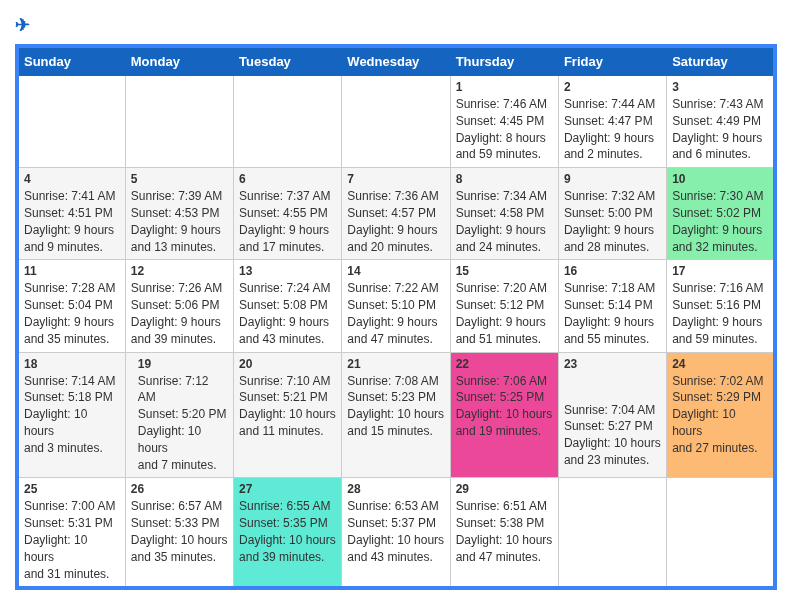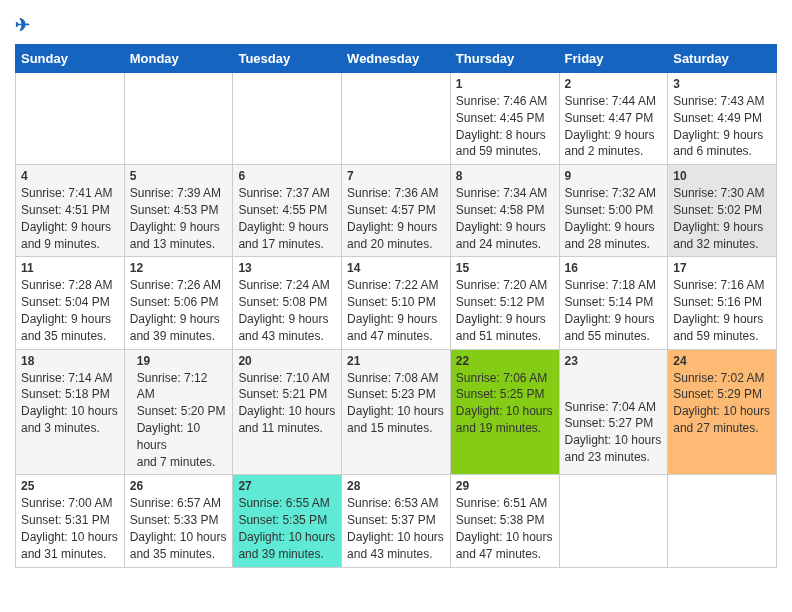--- a/index.html
+++ b/index.html
@@ -45,21 +45,21 @@
       font-weight: bold;
       color: #333;
     }
     .location-title {
       font-size: 16px;
       color: #555;
     }
     .calendar-table {
       width: 100%;
       border-collapse: collapse;
-      border: 1px solid #3b82f6;
+      border: 4px solid #3b82f6;
     }
     .calendar-table th {
       background-color: #1565c0;
       color: #fff;
       font-size: 13px;
       font-weight: bold;
       padding: 6px 5px;
       text-align: left;
       border: 1px solid #1565c0;
     }
@@ -194,21 +194,21 @@
 Daylight: 9 hours
 and 24 minutes.</div>
         </td>
         <td style="background-color: rgb(245, 245, 245);">
           <span class="cell-day-num">9</span>
           <div class="cell-info" style="white-space: pre-line;">Sunrise: 7:32 AM
 Sunset: 5:00 PM
 Daylight: 9 hours
 and 28 minutes.</div>
         </td>
-        <td style="background-color: #e5e5e5;">
+        <td style="background-color: #86efac;">
           <span class="cell-day-num">10</span>
           <div class="cell-info" style="white-space: pre-line;">Sunrise: 7:30 AM
 Sunset: 5:02 PM
 Daylight: 9 hours
 and 32 minutes.</div>
         </td>
       </tr>
       <tr>
         <td style="background-color: rgb(255, 255, 255);">
           <span class="cell-day-num">11</span>
@@ -282,21 +282,21 @@
 Daylight: 10 hours
 and 11 minutes.</div>
         </td>
         <td style="background-color: rgb(245, 245, 245);">
           <span class="cell-day-num">21</span>
           <div class="cell-info" style="white-space: pre-line;">Sunrise: 7:08 AM
 Sunset: 5:23 PM
 Daylight: 10 hours
 and 15 minutes.</div>
         </td>
-        <td style="background-color: #84cc16;">
+        <td style="background-color: #ec4899;">
           <span class="cell-day-num">22</span>
           <div class="cell-info" style="white-space: pre-line;">Sunrise: 7:06 AM
 Sunset: 5:25 PM
 Daylight: 10 hours
 and 19 minutes.</div>
         </td>
         <td style="background-color: rgb(245, 245, 245);">
           <span class="cell-day-num">23</span>
           <div class="cell-info" style="white-space: pre-line; margin-top: 31px;">Sunrise: 7:04 AM
 Sunset: 5:27 PM

